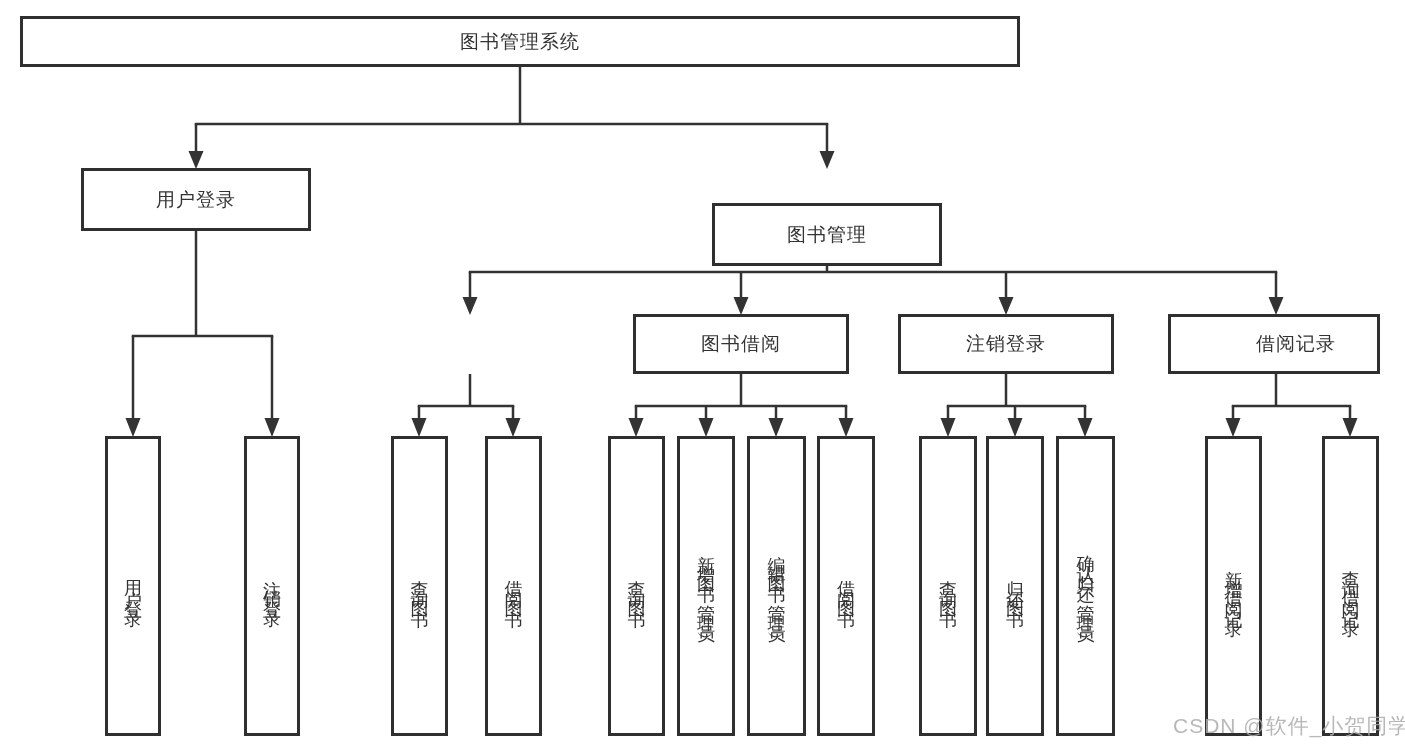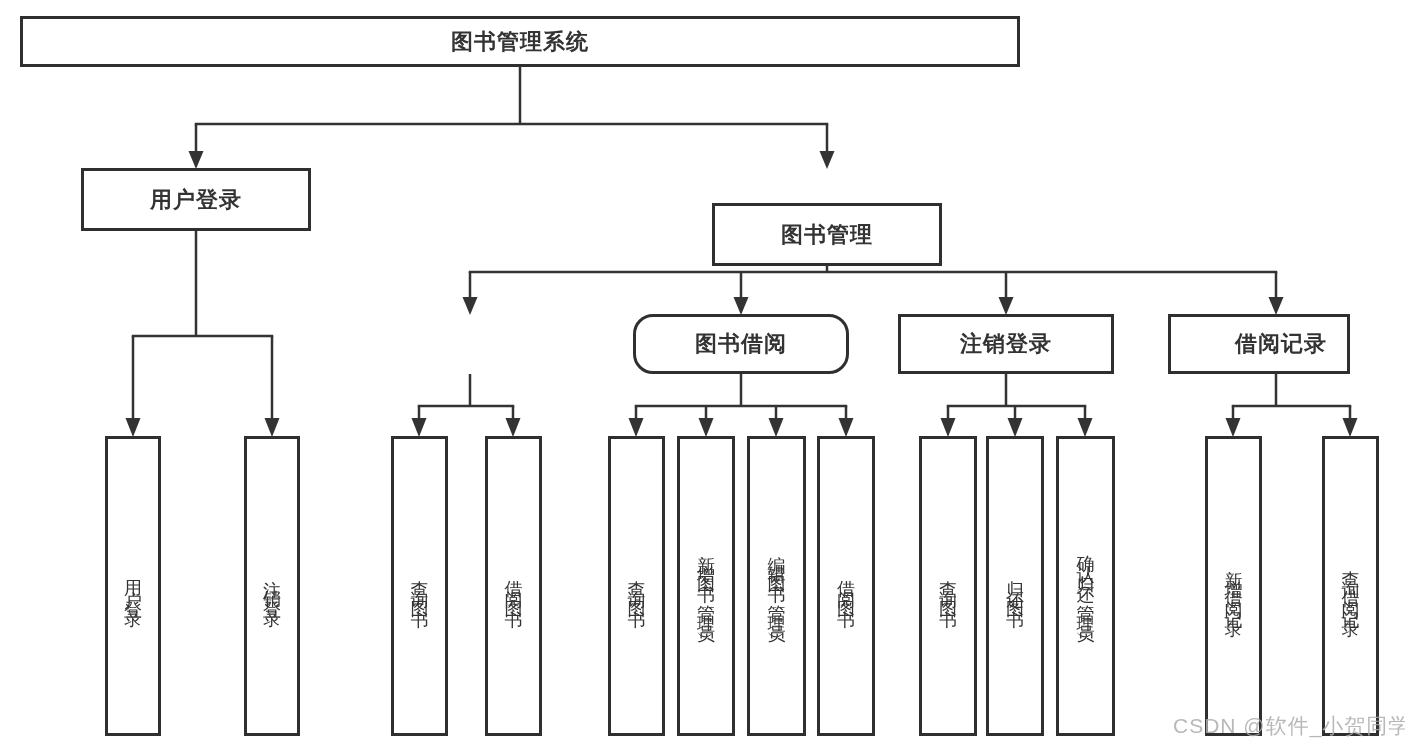--- a/index.html
+++ b/index.html
@@ -25,40 +25,40 @@
     position: absolute;
     box-sizing: border-box;
     border: 3px solid #2f2f2f;
     background: #ffffff;
     display: flex;
     align-items: center;
     justify-content: center;
     color: #333333;
     z-index: 2;
   }
-  .hnode { font-size: 22px; letter-spacing: 1px; font-weight: bold; }
+  .hnode { font-size: 19px; letter-spacing: 1px; }
   .vnode .vtext {
     writing-mode: vertical-rl;
     text-orientation: mixed;
     font-size: 18px;
     letter-spacing: 10px;
     line-height: 1;
     color: #333333;
     white-space: nowrap;
   }
   
   .n-root  { left: 20px;  top: 16px;  width: 1000px; height: 51px; }
   
   .n-l2a   { left: 81px;  top: 168px; width: 230px; height: 63px; }
   .n-l2b   { left: 712px; top: 168px; width: 230px; height: 63px; margin-top: 35px; }
   
   .n-l3a   { left: 362px;  top: 314px; width: 216px; height: 60px; }
-  .n-l3b   { left: 633px;  top: 314px; width: 216px; height: 60px; border-radius: 20px; }
+  .n-l3b   { left: 633px;  top: 314px; width: 216px; height: 60px; }
   .n-l3c   { left: 898px;  top: 314px; width: 216px; height: 60px; }
-  .n-l3d   { left: 1168px; top: 314px; width: 182px; height: 60px; padding-left: 44px; }
+  .n-l3d   { left: 1168px; top: 314px; width: 212px; height: 60px; padding-left: 44px; }
   
   .vnode   { top: 436px; height: 300px; }
   .n-a1 { left: 105px;  width: 56px; }
   .n-a2 { left: 244px;  width: 56px; }
   .n-b1 { left: 391px;  width: 57px; }
   .n-b2 { left: 485px;  width: 57px; }
   .n-c1 { left: 608px;  width: 57px; }
   .n-c2 { left: 677px;  width: 58px; }
   .n-c3 { left: 747px;  width: 59px; }
   .n-c4 { left: 817px;  width: 58px; }

